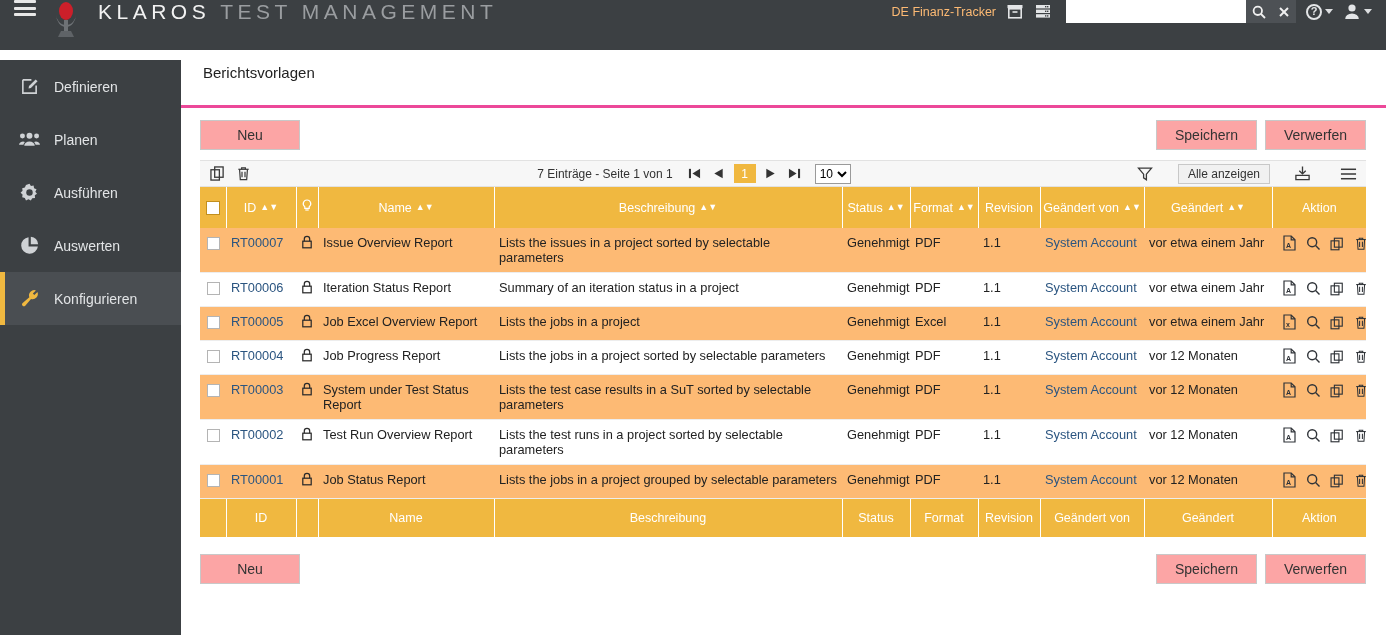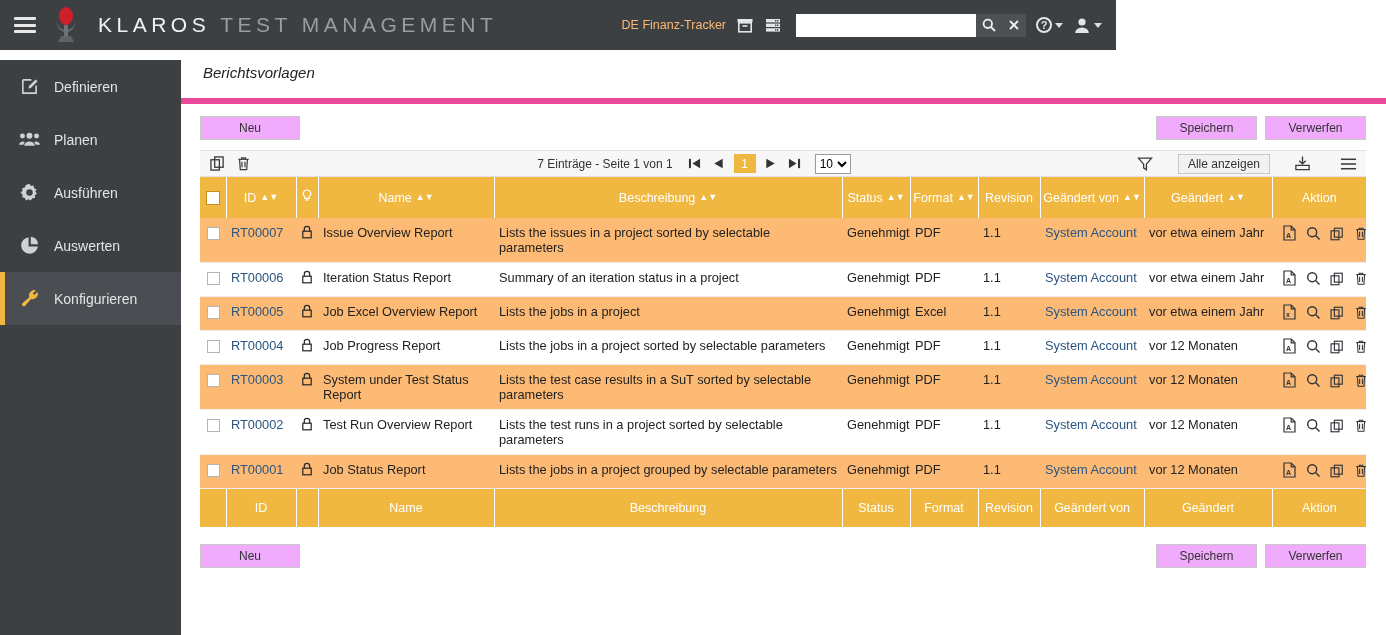--- a/index.html
+++ b/index.html
@@ -9,23 +9,23 @@
     overflow: hidden;
     background: #ffffff;
     font-family: "Liberation Sans", sans-serif;
     font-size: 13px;
     color: #222;
   }
 
   
   .topbar {
     position: absolute; top: 0; left: 0;
-    width: 1116px; height: 50px;
+    width: 1386px; height: 50px;
     background: #3c4043;
-    display: flex; align-items: center;
+    display: flex; align-items: flex-start;
   }
   .hamburger {
     width: 22px; height: 16px;
     margin-left: 14px; margin-right: 12px;
     display: flex; flex-direction: column; justify-content: space-between;
     cursor: pointer;
   }
   .hamburger span { display: block; height: 3px; background: #e8e8e8; border-radius: 1px; }
 
   .logo-mark { width: 36px; height: 40px; position: relative; margin-right: 14px; }
@@ -87,31 +87,30 @@
   .navitem.active .nicon { color: #f0b840; }
 
   
   .main {
     position: absolute; top: 50px; left: 181px;
     width: 1205px; height: 585px;
     background: #fff;
   }
   .pagetitle {
     font-size: 15px; color: #222;
-    padding: 14px 0 17px 22px;
-    border-bottom: 6px solid #ec4899;
-    font-style: italic;
+    padding: 14px 0 24px 22px;
+    border-bottom: 3px solid #ec4899;
   }
   .content { padding: 0 20px 0 19px; }
 
   .btnrow { display: flex; align-items: center; padding-top: 12px; }
   .btn {
-    min-width: 100px; height: 24px;
-    background: #f0abfc; border: 1px solid #c8c8c8;
-    font-size: 12px; color: #333; cursor: pointer;
+    min-width: 100px; height: 30px;
+    background: #fca5a5; border: 1px solid #c8c8c8;
+    font-size: 14px; color: #333; cursor: pointer;
     display: flex; align-items: center; justify-content: center;
     font-family: "Liberation Sans", sans-serif;
   }
   .btn.neu { width: 100px; }
   .btn.right { width: 101px; }
   .rightbtns { margin-left: auto; display: flex; gap: 8px; }
 
   
   .toolbar {
     margin-top: 10px; height: 27px;

